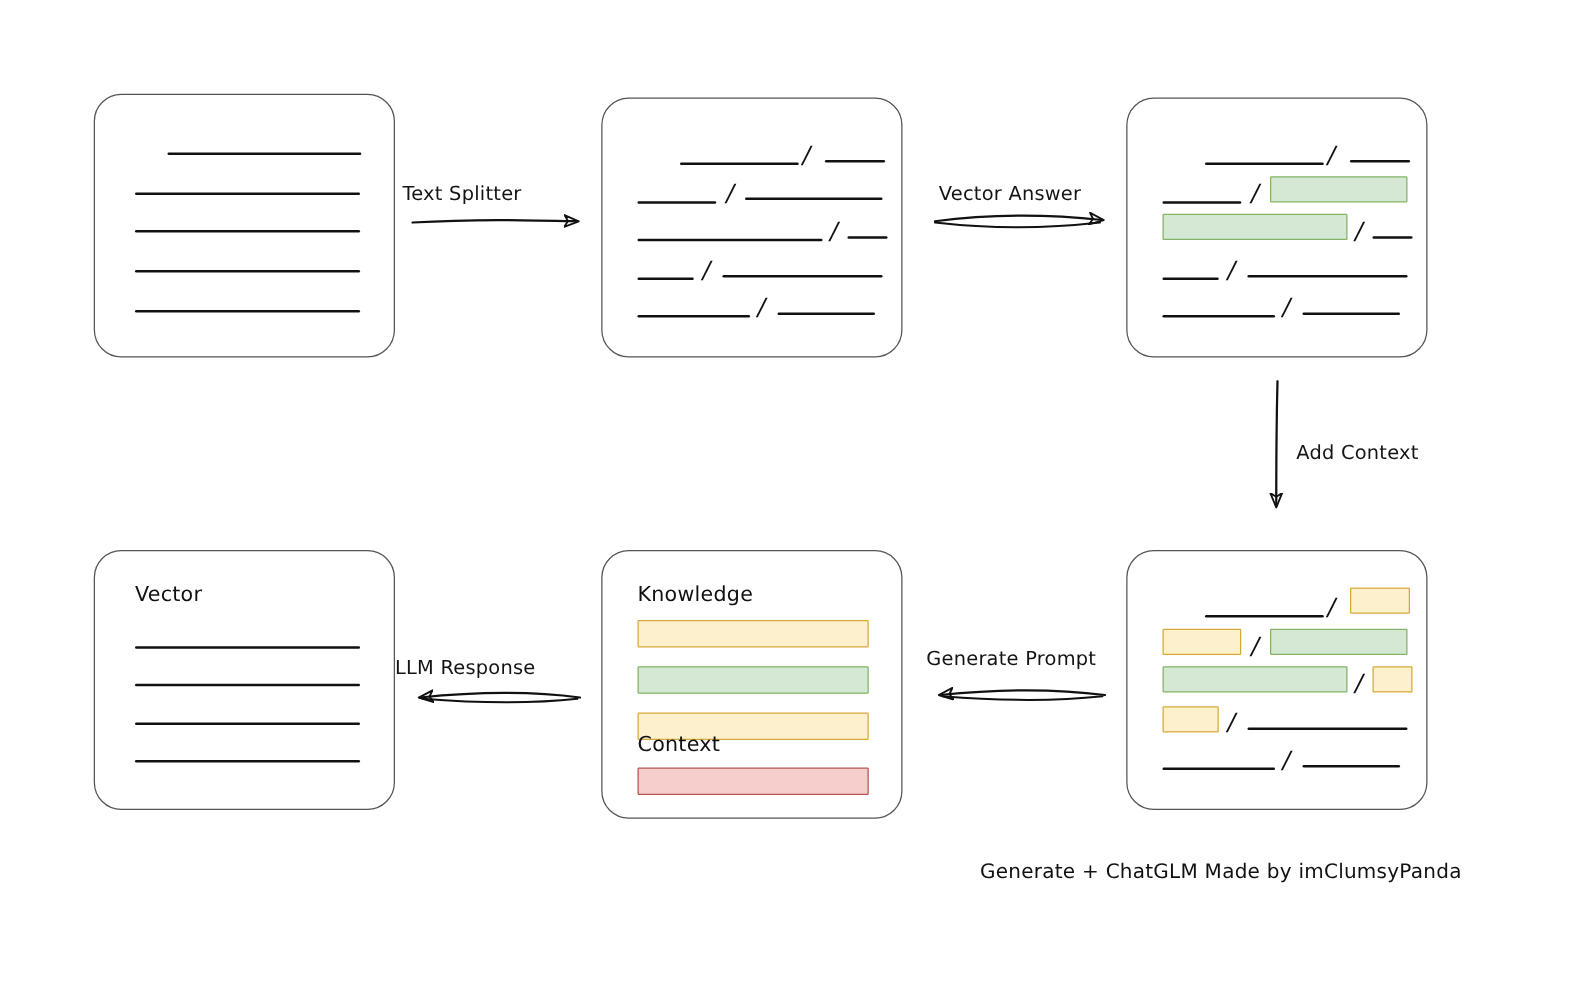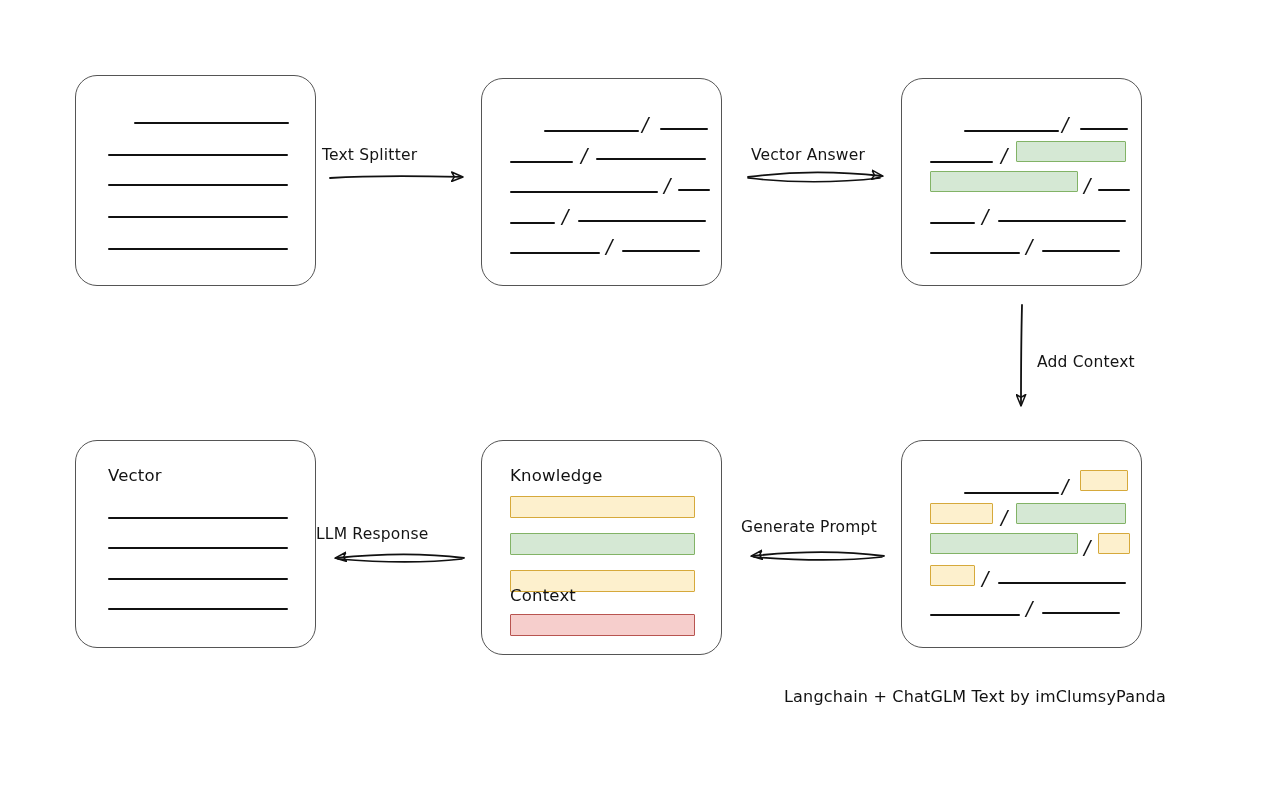--- a/index.html
+++ b/index.html
@@ -220,13 +220,13 @@
   <div class="text-line" style="left:32px; top:137px; width:180px;"></div>
   <div class="text-line" style="left:32px; top:167px; width:180px;"></div>
 </div>
 
 <div class="edge-label" style="left:322px; top:146px;">Text Splitter</div>
 <div class="edge-label" style="left:751px; top:146px;">Vector Answer</div>
 <div class="edge-label" style="left:1037px; top:353px;">Add Context</div>
 <div class="edge-label" style="left:741px; top:518px;">Generate Prompt</div>
 <div class="edge-label" style="left:316px; top:525px;">LLM Response</div>
 
-<div class="caption" style="left:784px; top:687px;">Langchain + ChatGLM Text by imClumsyPanda</div>
+<div class="caption" style="left:784px; top:687px;">Generate + ChatGLM Made by imClumsyPanda</div>
 
 </body></html>

